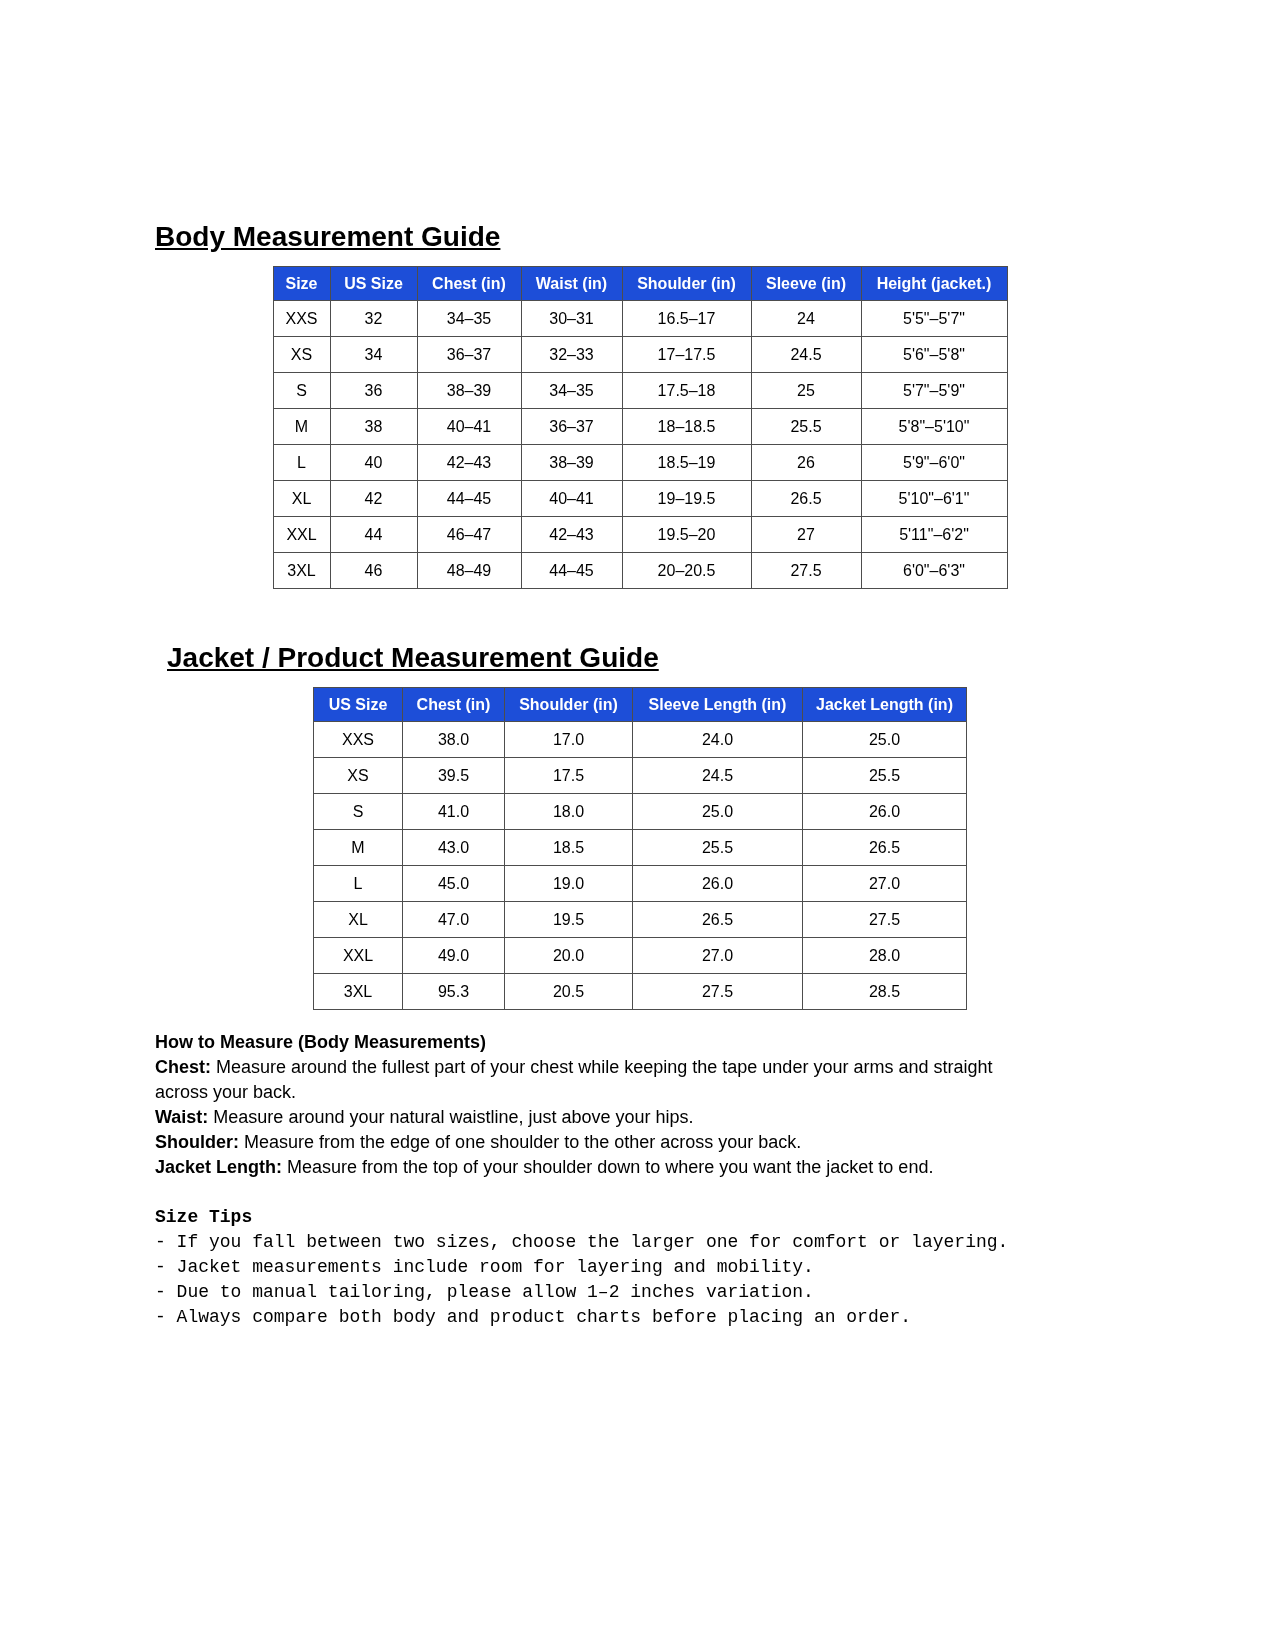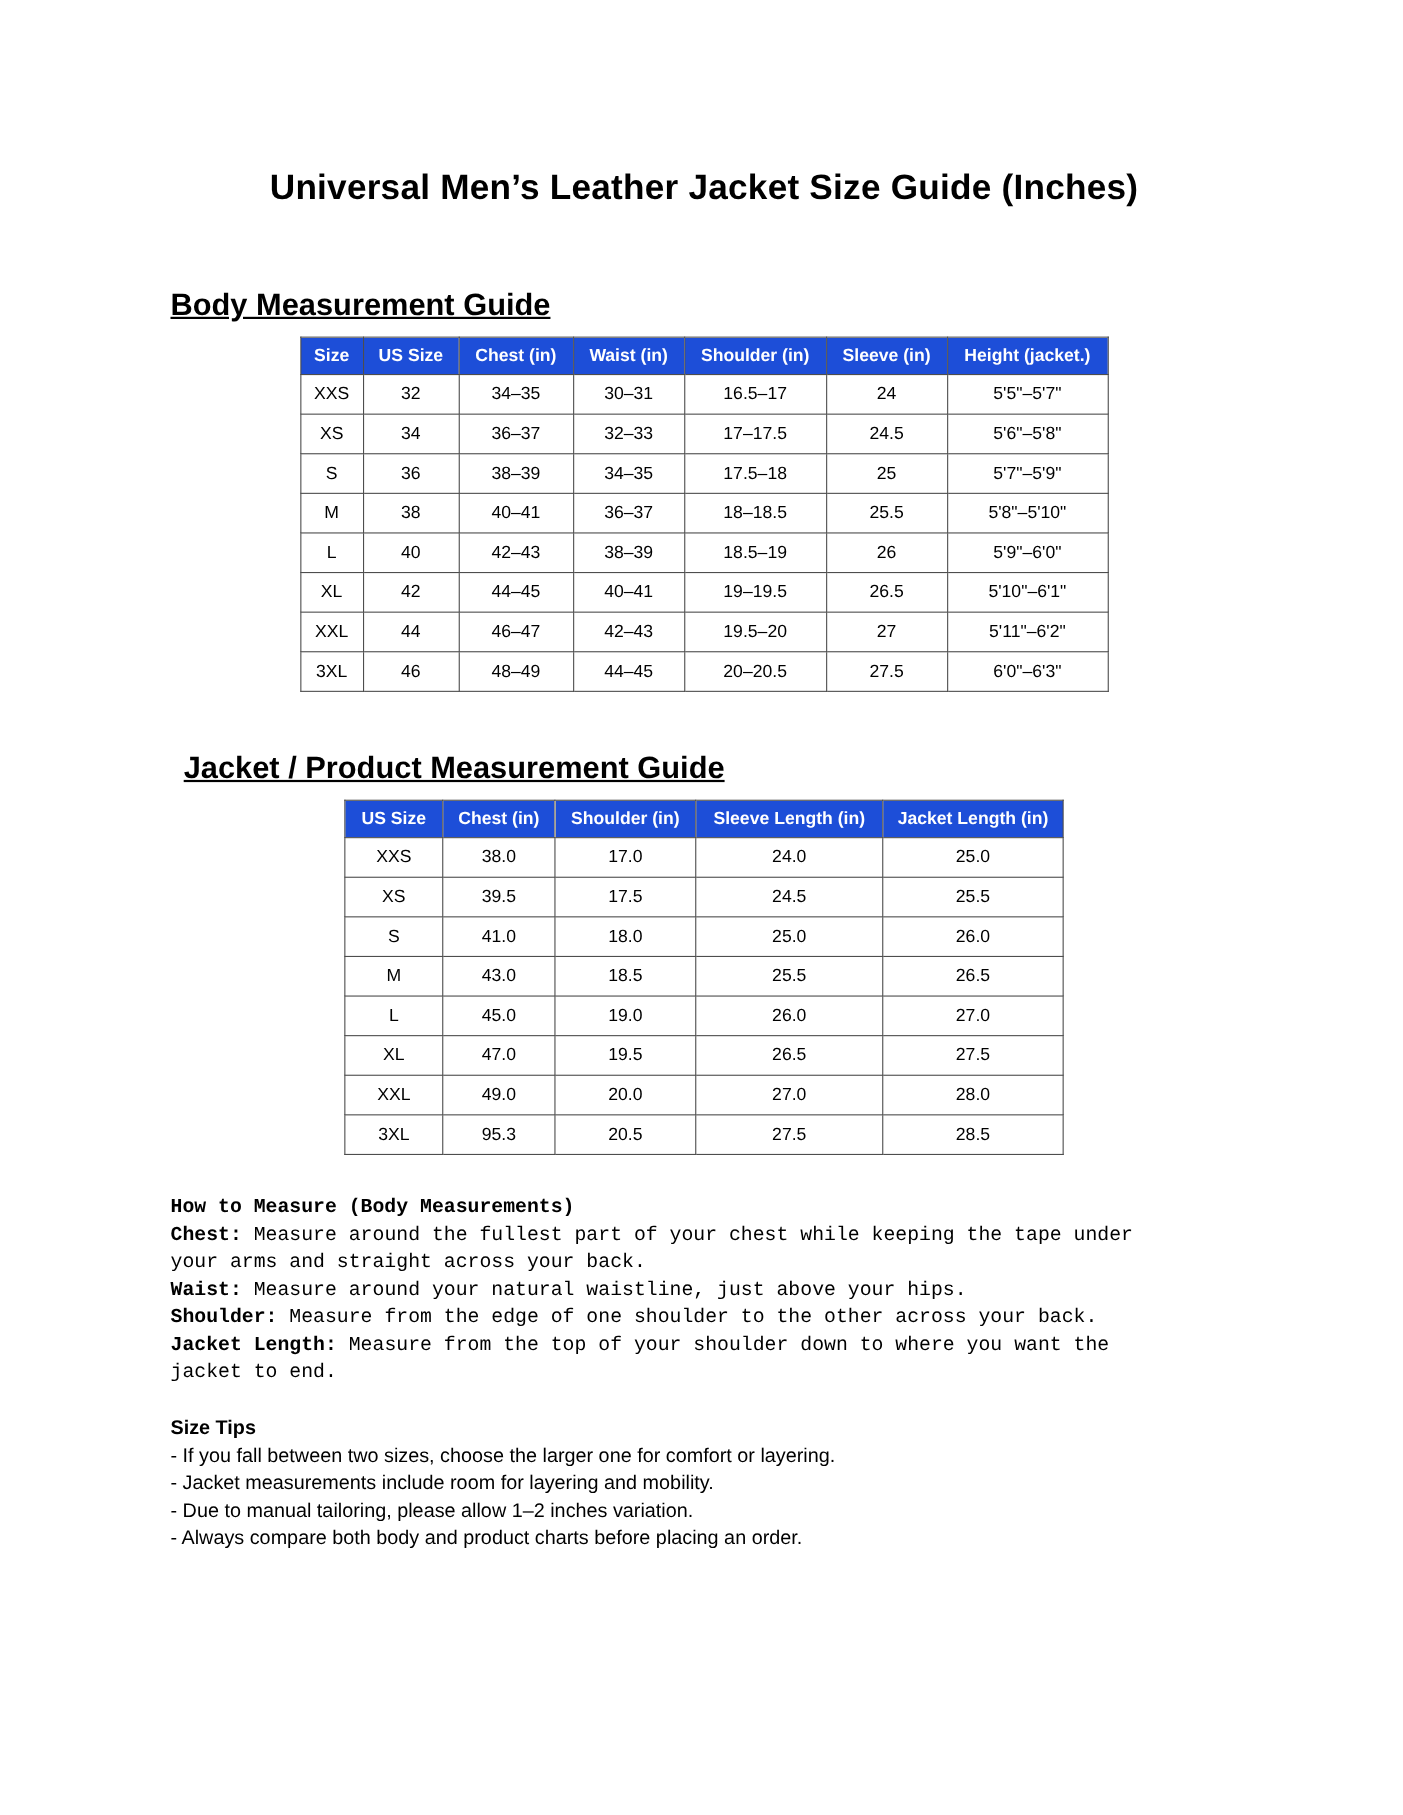--- a/index.html
+++ b/index.html
@@ -69,31 +69,30 @@
   .table-jacket col:nth-child(2) { width: 102px; }
   .table-jacket col:nth-child(3) { width: 128px; }
   .table-jacket col:nth-child(4) { width: 170px; }
   .table-jacket col:nth-child(5) { width: 164px; }
 
   .text-block {
     max-width: 880px;
     font-size: 18px;
     line-height: 25px;
   }
-  .howto-block { margin-top: 36px; font-family: Liberation Mono, monospace; }
-  .tips-block  { margin-top: 25px; }
+  .howto-block { margin-top: 20px; }
+  .tips-block  { margin-top: 25px; font-family: Liberation Mono, monospace; }
   .block-heading { font-weight: bold; }
   .text-block p b { font-weight: bold; }
 </style>
 </head>
 <body>
 
 <div class="page">
 
-  <h1 class="doc-title">Universal Men’s Leather Jacket Size Guide (Inches)</h1>
 
   <h2 class="section-heading h2-body">Body Measurement Guide</h2>
 
   <table class="table-body">
     <colgroup>
         <col>
         <col>
         <col>
         <col>
         <col>

